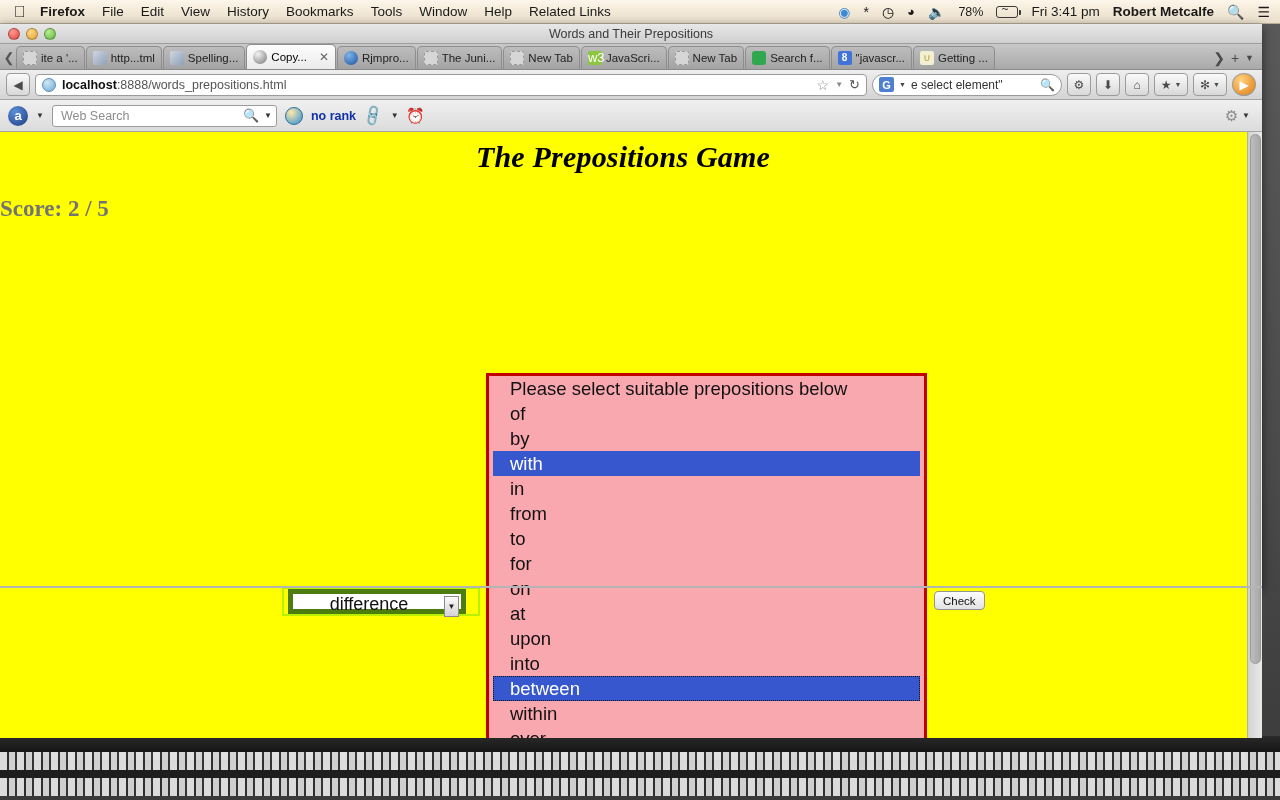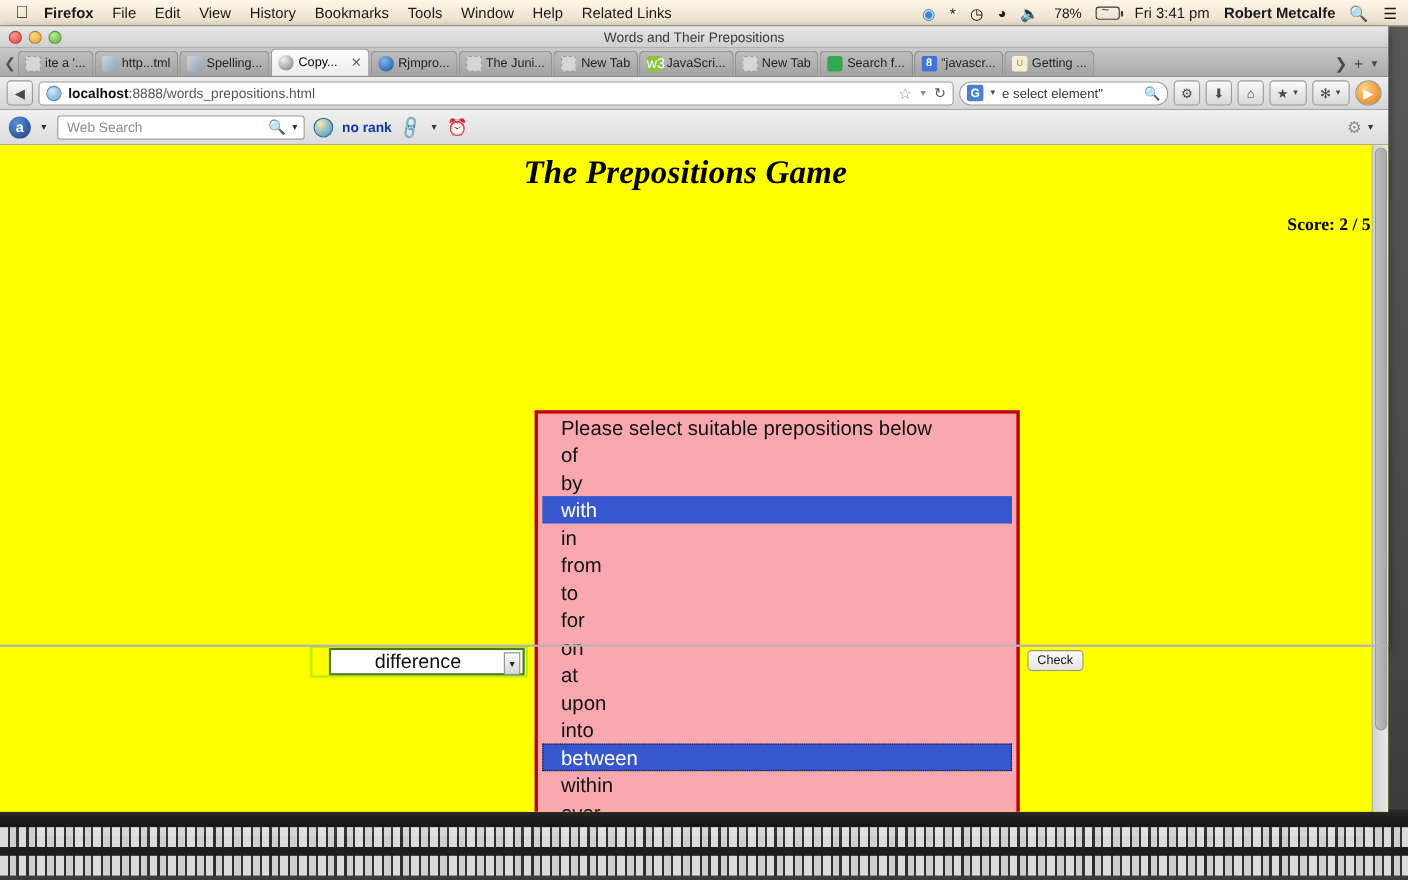--- a/index.html
+++ b/index.html
@@ -242,23 +242,23 @@
   h1#game-title {
     margin: 0; padding-top: 8px;
     text-align: center;
     font-family: "Liberation Serif", serif;
     font-size: 30px; font-weight: bold; color: #000;
     letter-spacing: .2px;
     font-style: italic;
   }
   h3#score {
     margin: 0; padding-top: 22px;
-    text-align: right;
+    text-align: left;
     font-family: "Liberation Serif", serif;
-    font-size: 16px; font-weight: bold; color: #000000;
+    font-size: 23px; font-weight: bold; color: #737373;
   }
 
   #prep-listbox {
     position: absolute; left: 486px; top: 241px;
     width: 441px; height: 453px;
     background: #f9a8b0;
     border: 3px solid #c00000;
     overflow: hidden;
     padding: 0;
   }
@@ -275,22 +275,22 @@
   .opt.selected.focused { outline: 1px dotted #111; outline-offset: -1px; }
 
   #word-select-wrap {
     position: absolute; left: 282px; top: 455px;
     width: 198px; height: 29px;
     background: #ffff00;
     border: 2px solid #b9f000;
     display: flex; align-items: center;
   }
   #word-select {
-    width: 178px; height: 25px; margin-left: 15px;
-    background: #ffffff; border: 2px solid #4d7c0f;
+    width: 178px; height: 25px; margin-left: 4px;
+    background: #ffffff; border: 5px solid #4d7c0f;
     display: flex; align-items: flex-start;
     position: relative;
   }
   #word-select .sel-value {
     flex: 1; text-align: center; font-size: 18px; color: #111;
     padding-right: 16px;
   }
   #word-select .sel-arrow {
     position: absolute; right: 2px; top: 2px;
     width: 15px; height: 21px;

